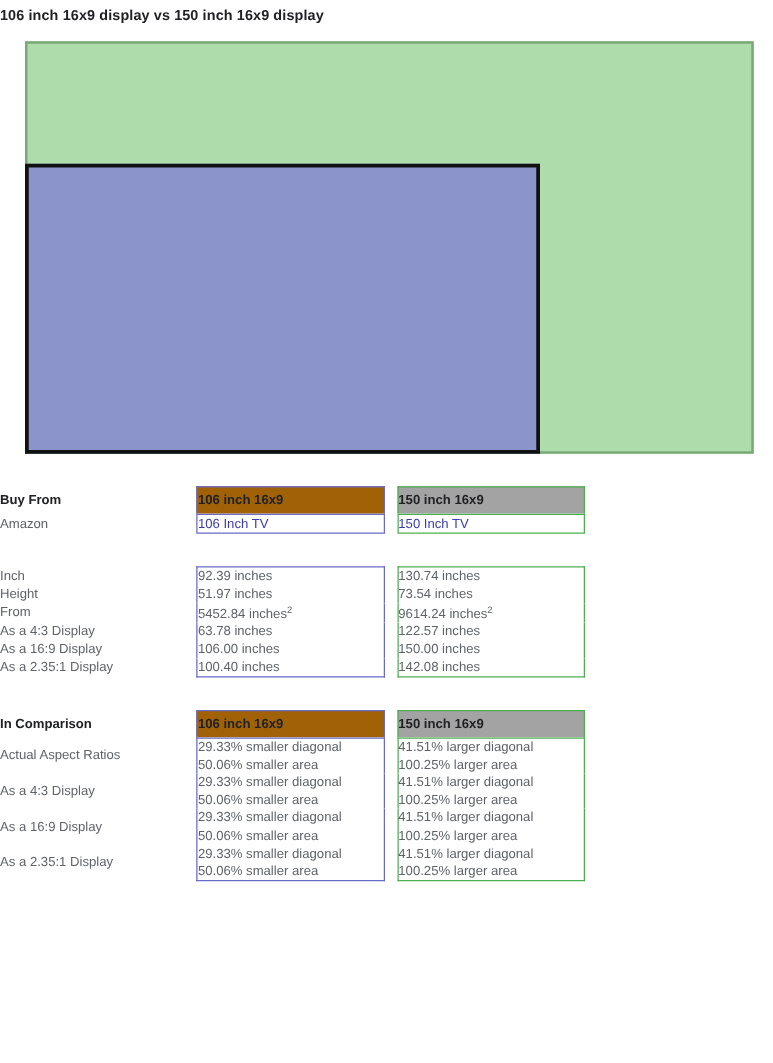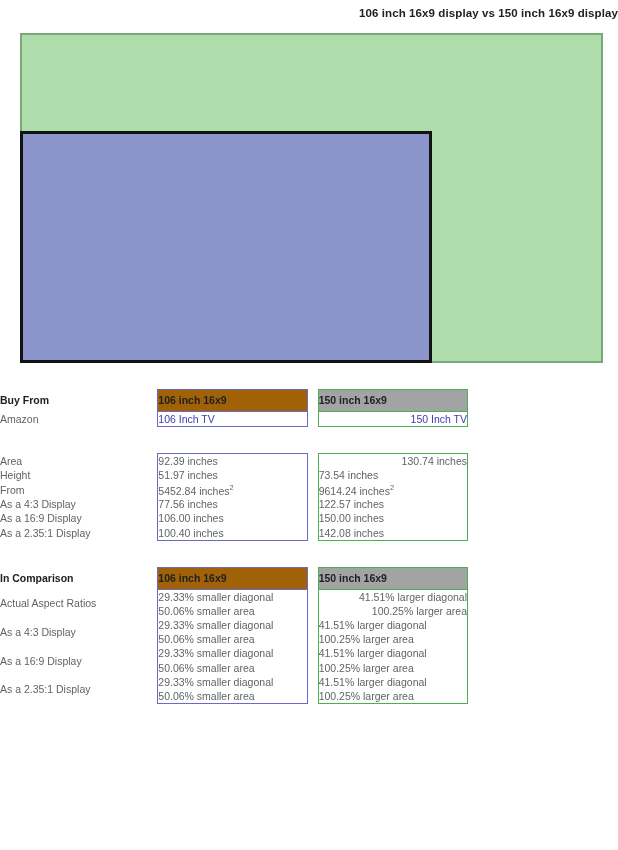--- a/index.html
+++ b/index.html
@@ -10,27 +10,26 @@
     background: #ffffff;
     font-family: "Liberation Sans", sans-serif;
     color: #3c4043;
     overflow: hidden;
   }
 
   .page { position: relative; width: 618px; height: 850px; }
 
   
   .title {
-    text-align: right;
+    text-align: left;
     font-size: 11.5px;
     font-weight: bold;
     color: #202124;
     padding-top: 7px;
     letter-spacing: 0.1px;
-    padding-left: 30px;
   }
 
   
   .diagram {
     position: relative;
     margin: 14px 0 0 20px;
     width: 583px;
     height: 330px;
   }
   .screen-large {
@@ -91,21 +90,21 @@
   .cell {
     font-size: 10.5px;
     color: #5f6368;
     padding: 5px 0 5px 6px;
     background: #ffffff;
     line-height: 1.35;
   }
   .cell.blue  { border-left: 1.5px solid #6a6ac8; border-right: 1.5px solid #6a6ac8; }
   .cell.green { border-left: 1.5px solid #4caf50; border-right: 1.5px solid #4caf50; }
   .cell.first.blue  { border-top: 1.5px solid #6a6ac8; }
-  .cell.first.green { border-top: 1.5px solid #4caf50; text-align: right; }
+  .cell.first.green { border-top: 1.5px solid #4caf50; }
   .cell.last.blue   { border-bottom: 1.5px solid #6a6ac8; }
   .cell.last.green  { border-bottom: 1.5px solid #4caf50; }
 
   .cell-link { color: #3b3bb0; font-size: 10.5px; }
 
   .cmp-line { display: block; white-space: nowrap; }
 
   .sect-gap { height: 26px; }
   .gapcell { background: #ffffff; }
 
@@ -156,40 +155,40 @@
 
   <table class="tbl">
     <colgroup>
         <col class="c-label">
         <col class="c-data">
         <col class="c-gap">
         <col class="c-data">
       </colgroup>
     <tbody>
     <tr>
-      <td class="lbl">Area</td>
+      <td class="lbl">Inch</td>
       <td class="cell first blue">92.39 inches</td>
       <td class="gapcell"></td>
       <td class="cell first green">130.74 inches</td>
     </tr>
     <tr>
       <td class="lbl">Height</td>
       <td class="cell blue">51.97 inches</td>
       <td class="gapcell"></td>
       <td class="cell green">73.54 inches</td>
     </tr>
     <tr>
       <td class="lbl">From</td>
       <td class="cell blue"><span>5452.84 inches</span><sup>2</sup></td>
       <td class="gapcell"></td>
       <td class="cell green"><span>9614.24 inches</span><sup>2</sup></td>
     </tr>
     <tr>
       <td class="lbl">As a 4:3 Display</td>
-      <td class="cell blue">77.56 inches</td>
+      <td class="cell blue">63.78 inches</td>
       <td class="gapcell"></td>
       <td class="cell green">122.57 inches</td>
     </tr>
     <tr>
       <td class="lbl">As a 16:9 Display</td>
       <td class="cell blue">106.00 inches</td>
       <td class="gapcell"></td>
       <td class="cell green">150.00 inches</td>
     </tr>
     <tr>

